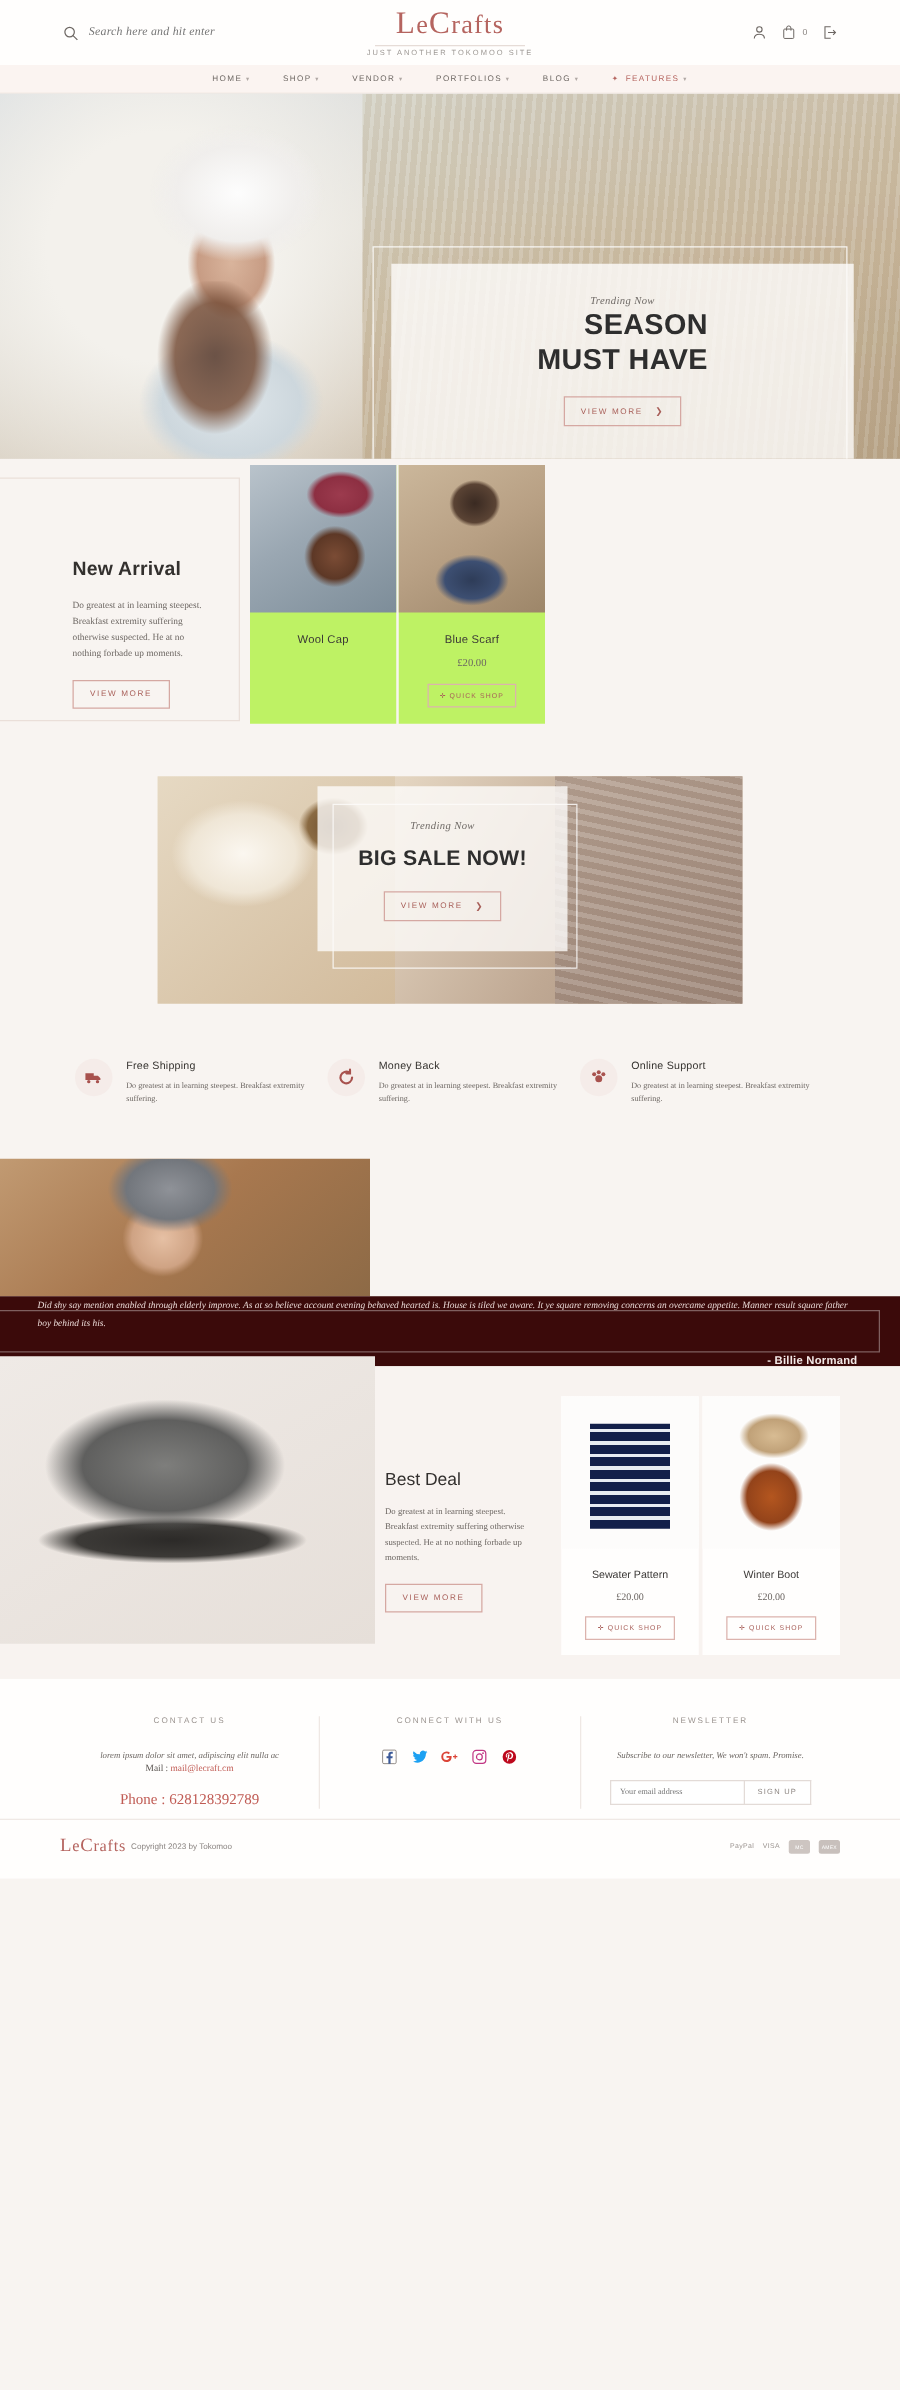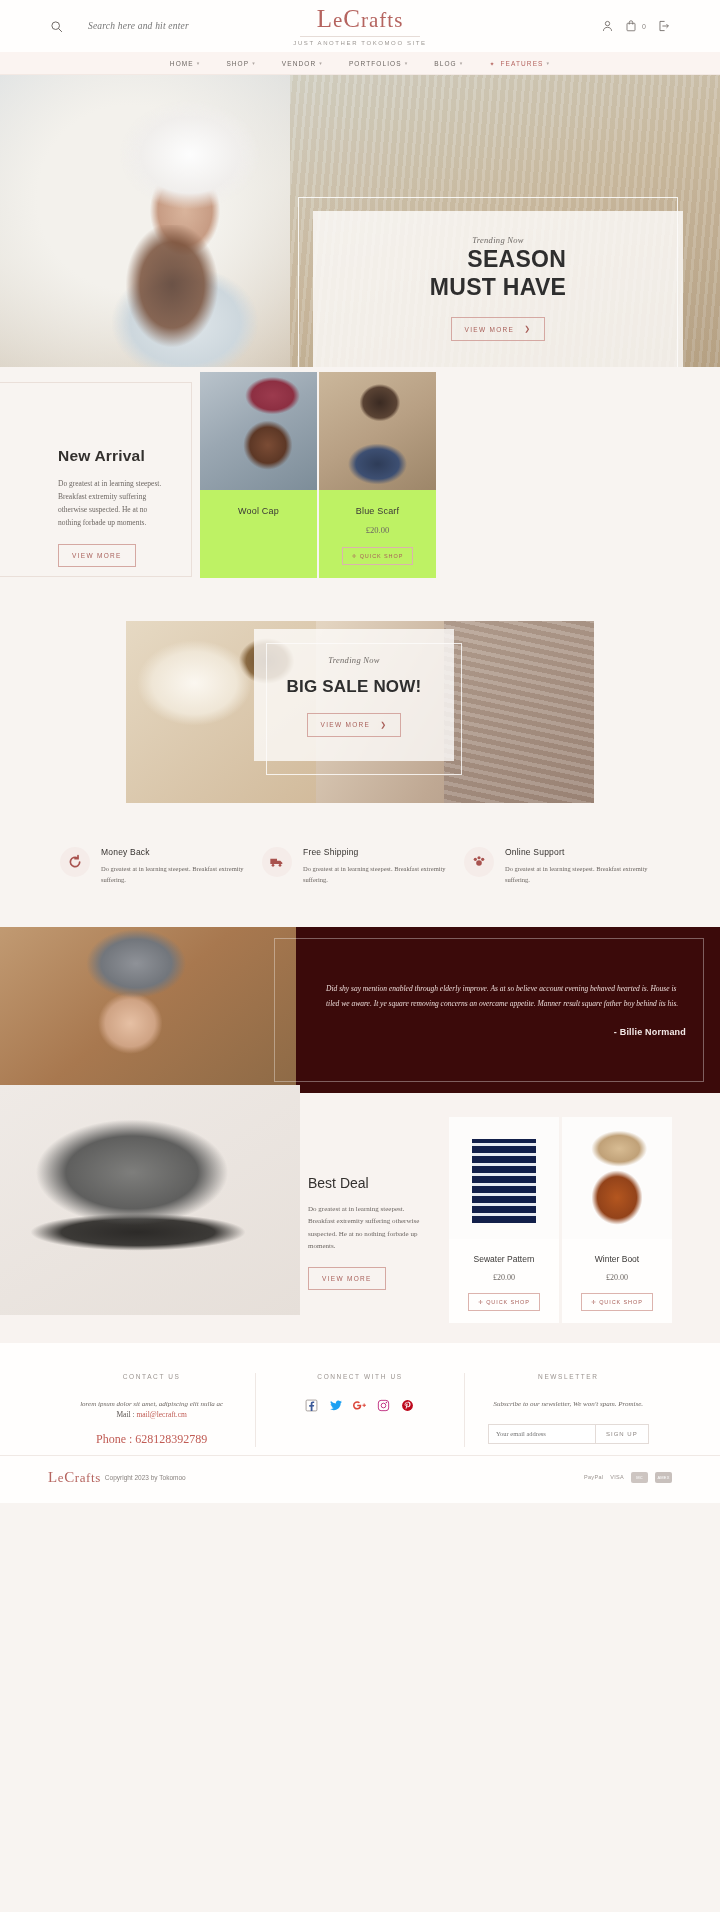--- a/index.html
+++ b/index.html
@@ -14,21 +14,21 @@
 
   
   .topbar {
     background: #fffefd;
     height: 52px;
     display: flex;
     align-items: center;
     padding: 0 50px;
     position: relative;
   }
-  .search-wrap { display: flex; align-items: center; gap: 25px; flex: 1; }
+  .search-wrap { display: flex; align-items: center; gap: 8px; flex: 1; }
   .search-ic { width: 13px; height: 13px; flex: none; }
   .search-ic svg { display: block; }
   .search-input {
     border: none; background: transparent; outline: none;
     font-family: "Liberation Serif", serif;
     font-style: italic; font-size: 9.5px; color: #9a9390;
     width: 190px; letter-spacing: .2px;
   }
   .brand { position: absolute; left: 0; right: 0; text-align: center; pointer-events: none; }
   .brand-name {
@@ -229,21 +229,21 @@
     color: #a8524e;
   }
   .svc-ic svg { display: block; }
   .svc-title { font-size: 8.5px; color: #35322f; letter-spacing: .2px; }
   .svc-text {
     font-family: "Liberation Serif", serif;
     font-size: 6.5px; line-height: 1.7; color: #6d6763; margin-top: 6px;
   }
 
   
-  .testi { display: flex; height: 166px; }
+  .testi { display: flex; height: 166px; flex-direction: column; }
   .testi-img {
     width: 296px; height: 166px;
     background:
       radial-gradient(ellipse 64px 44px at 46% 22%, #8f9298 0%, #72767c 55%, rgba(114,118,124,0) 78%),
       radial-gradient(ellipse 38px 36px at 44% 58%, #e6c0a4 0%, #cfa384 65%, rgba(207,163,132,0) 85%),
       linear-gradient(140deg, #c19a72 0%, #a8784f 48%, #8d6a46 100%);
   }
   .testi-body {
     flex: 1; background: #3b0a0a; position: relative;
     display: flex; flex-direction: column; justify-content: center;
@@ -494,40 +494,40 @@
           <span>VIEW MORE</span>
           <span class="arw">❯</span>
         </button>
       </div>
     </div>
   </section>
 
   <section class="services">
     <div class="svc">
       <span class="svc-ic">
-        <svg width="16" height="16" viewBox="0 0 24 24" fill="none" stroke="#a8524e" stroke-width="2.6" stroke-linecap="round">
-          <path d="M19 12a7 7 0 1 1-3.2-5.9"></path>
-            <path d="M16.5 2.6V7h-4.4"></path>
-        </svg>
-      </span>
-      <div>
-        <div class="svc-title">Money Back</div>
-        <div class="svc-text">Do greatest at in learning steepest. Breakfast extremity suffering.</div>
-      </div>
-    </div>
-    <div class="svc">
-      <span class="svc-ic">
         <svg width="16" height="16" viewBox="0 0 24 24" fill="#a8524e">
           <path d="M2 7h10v8H2zM12 10h5l3 3v2h-8z"></path>
           <circle cx="6" cy="17" r="2"></circle>
             <circle cx="16.5" cy="17" r="2"></circle>
         </svg>
       </span>
       <div>
         <div class="svc-title">Free Shipping</div>
+        <div class="svc-text">Do greatest at in learning steepest. Breakfast extremity suffering.</div>
+      </div>
+    </div>
+    <div class="svc">
+      <span class="svc-ic">
+        <svg width="16" height="16" viewBox="0 0 24 24" fill="none" stroke="#a8524e" stroke-width="2.6" stroke-linecap="round">
+          <path d="M19 12a7 7 0 1 1-3.2-5.9"></path>
+            <path d="M16.5 2.6V7h-4.4"></path>
+        </svg>
+      </span>
+      <div>
+        <div class="svc-title">Money Back</div>
         <div class="svc-text">Do greatest at in learning steepest. Breakfast extremity suffering.</div>
       </div>
     </div>
     <div class="svc">
       <span class="svc-ic">
         <svg width="16" height="16" viewBox="0 0 24 24" fill="#a8524e">
           <circle cx="12" cy="13.5" r="4.2"></circle>
             <circle cx="6.5" cy="8" r="2.4"></circle>
           <circle cx="12" cy="5.6" r="2.4"></circle>
             <circle cx="17.5" cy="8" r="2.4"></circle>

